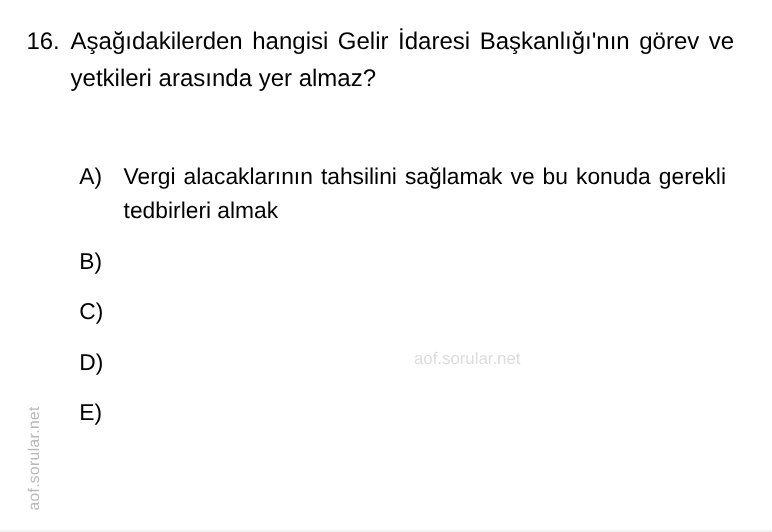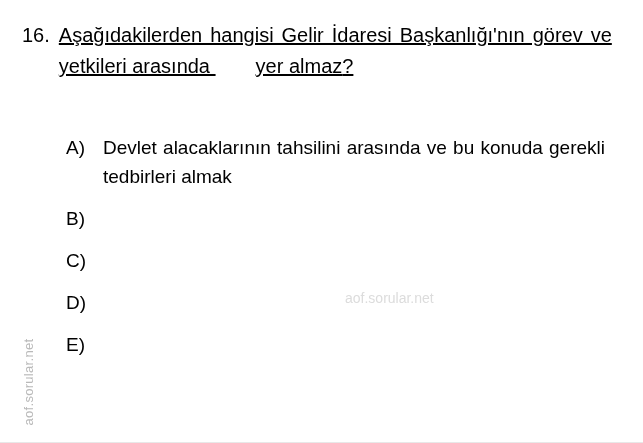--- a/index.html
+++ b/index.html
@@ -39,22 +39,20 @@
     white-space: nowrap;
     padding-right: 9px;
   }
   .q-text {
     font-size: 20px;
     line-height: 31px;
     text-align: justify;
     width: 553px;
   }
   .q-text .u {
-    text-decoration: underline;
-    margin-left: 40px;
   }
 
   
   .options {
     position: absolute;
     left: 66px;
     top: 133px;
     width: 560px;
   }
   .option {
@@ -71,21 +69,20 @@
   .opt-text {
     font-size: 19px;
     line-height: 29px;
     text-align: justify;
     width: 502px;
   }
   
   .opt-text > span,
   .q-text > span {
     display: inline;
-    text-decoration: underline;
   }
 
   
   .wm-side {
     position: absolute;
     left: -22px;
     top: 368px;
     width: 100px;
     font-size: 13px;
     color: #b9b9b9;
@@ -118,21 +115,21 @@
 
   <div class="question">
     <div class="q-number">16.</div>
     <div class="q-text"><span>Aşağıdakilerden hangisi Gelir İdaresi Başkanlığı'nın görev ve yetkileri arasında </span><span class="u">yer almaz</span><span>?</span></div>
   </div>
 
   <div class="options">
 
     <div class="option">
       <div class="opt-letter">A)</div>
-      <div class="opt-text">Devlet alacaklarının tahsilini arasında ve bu konuda gerekli tedbirleri almak</div>
+      <div class="opt-text">Vergi alacaklarının tahsilini sağlamak ve bu konuda gerekli tedbirleri almak</div>
     </div>
 
     <div class="option">
       <div class="opt-letter">B)</div>
     </div>
 
     <div class="option">
       <div class="opt-letter">C)</div>
     </div>
 

